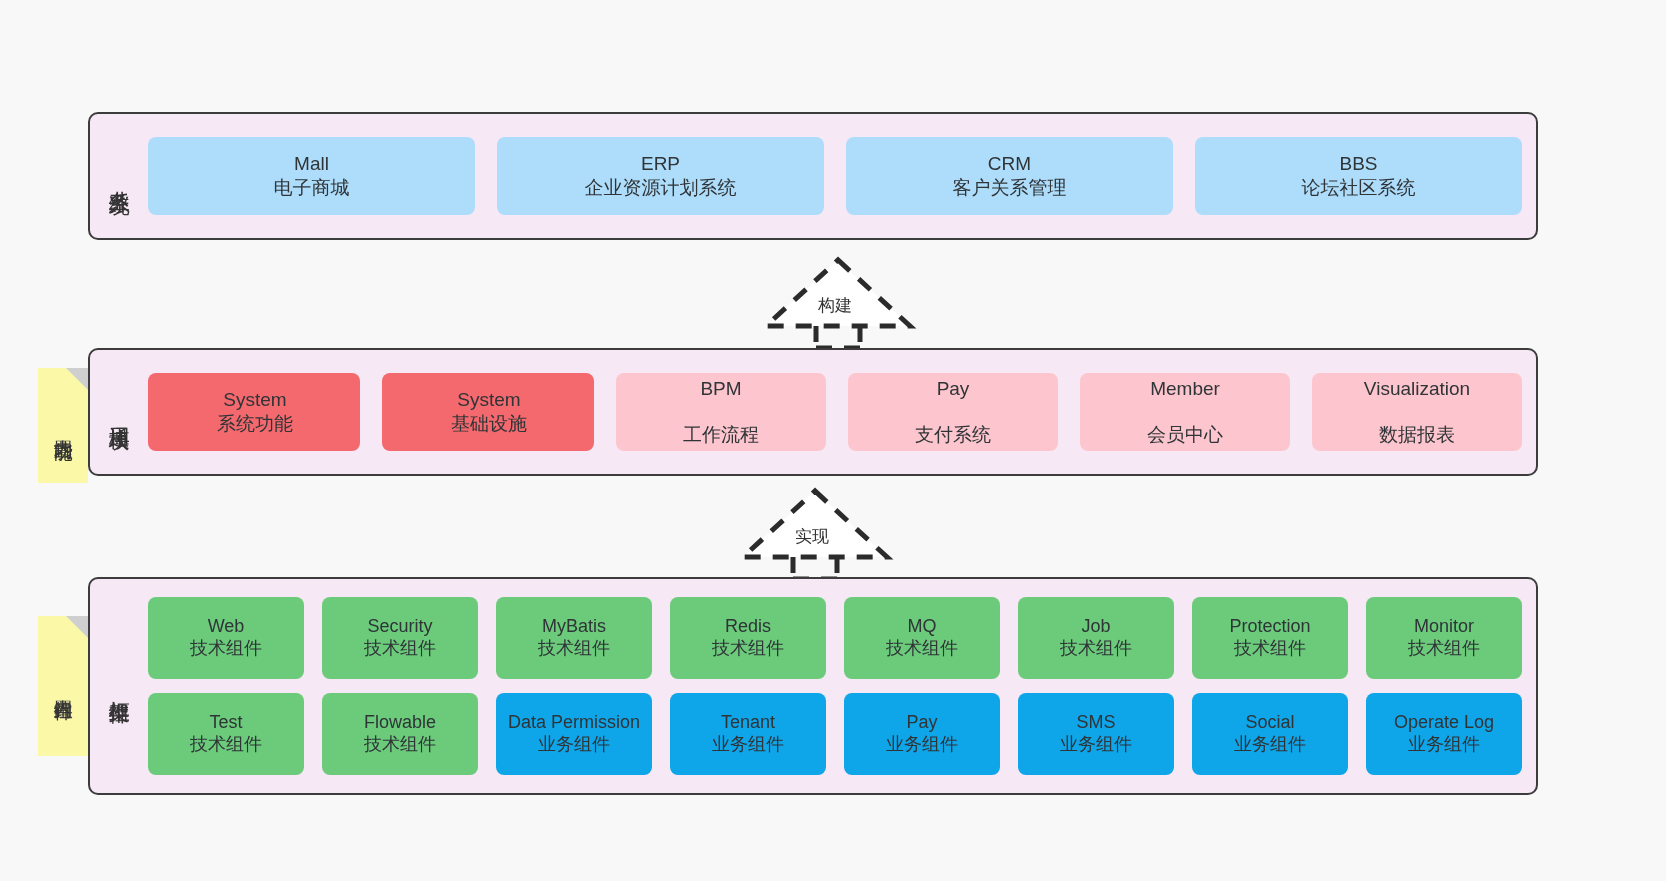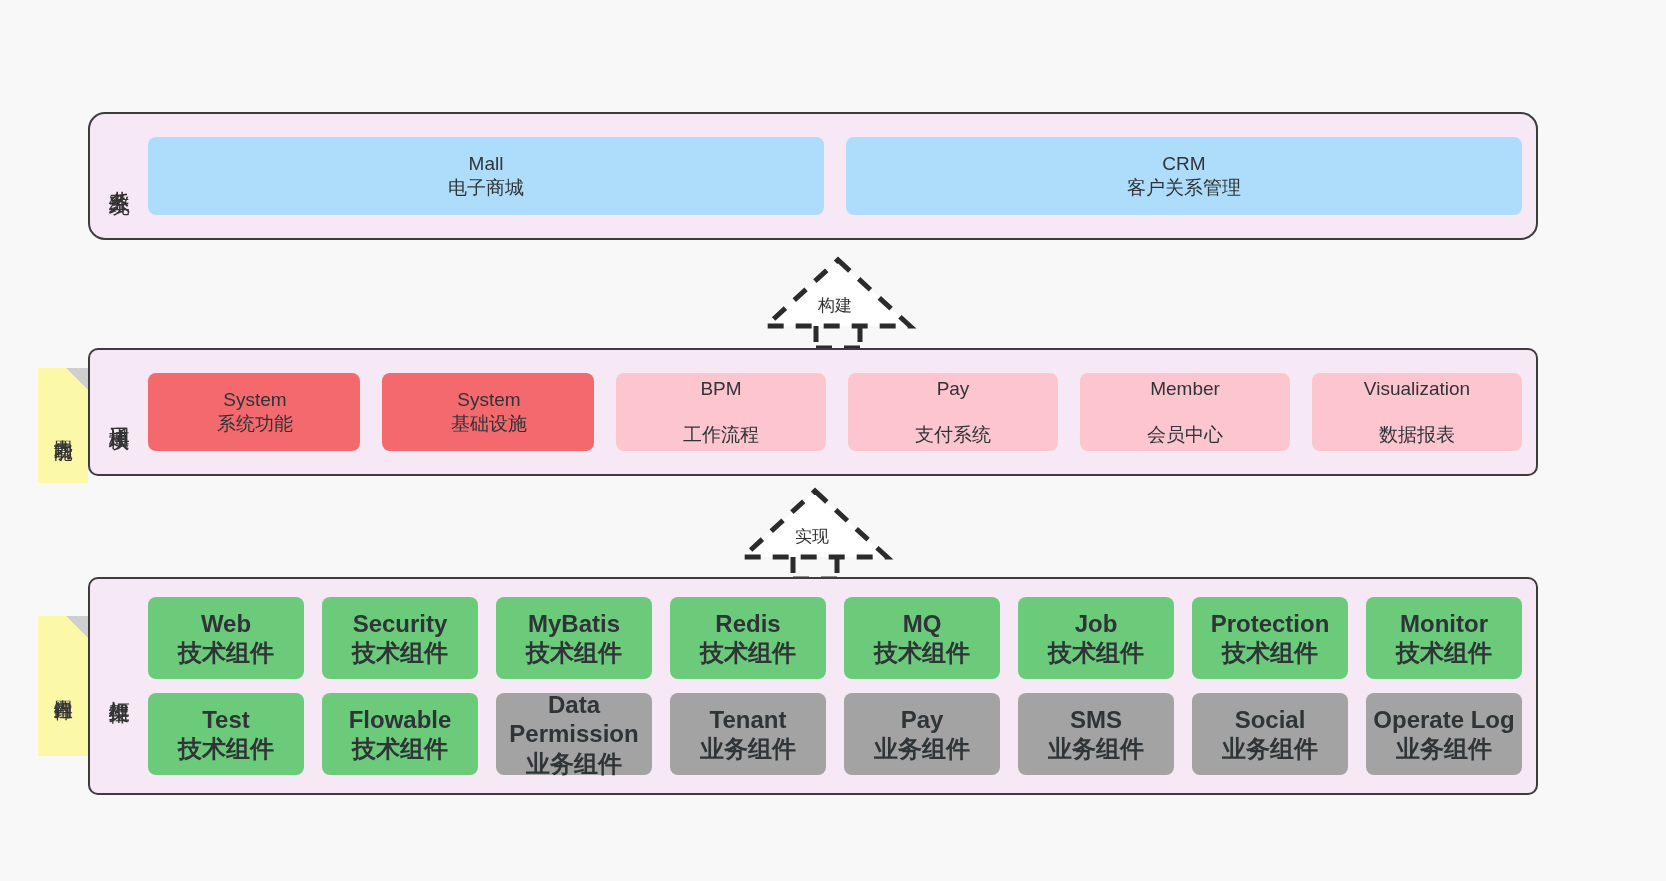--- a/index.html
+++ b/index.html
@@ -62,37 +62,37 @@
     text-align: center;
     font-size: 19px;
     line-height: 1.28;
     color: #2f3437;
     box-sizing: border-box;
     padding: 4px 6px;
   }
   .cell .ln { display: block; }
 
   
-  #layer-business { left: 88px; top: 112px; width: 1450px; height: 128px; border-radius: 17px; }
+  #layer-business { left: 88px; top: 112px; width: 1450px; height: 128px; }
   #layer-business .row { height: 78px; }
   #layer-business .cell { background: #aeddfb; }
 
   
   #layer-common { left: 88px; top: 348px; width: 1450px; height: 128px; }
   #layer-common .row { height: 78px; }
   .cell.red  { background: #f4696e; padding-left: 8px; }
   .cell.pink { background: #fdc5ce; justify-content: space-between; }
 
   
   #layer-framework { left: 88px; top: 577px; width: 1450px; height: 218px; }
   #layer-framework .layer-title { font-size: 21px; }
   #layer-framework .row { height: 82px; gap: 18px; }
   .cell.green  { background: #6bcb7b; }
-  .cell.lgreen { background: #a3a3a3; }
-  #layer-framework .cell { font-size: 24px; line-height: 1.22; font-weight: bold; }
+  .cell.lgreen { background: #0ea5e9; }
+  #layer-framework .cell { font-size: 18px; line-height: 1.22; }
 
   
   .note {
     position: absolute;
     background: #fbf8a8;
     box-sizing: border-box;
     font-size: 19px;
     line-height: 1.08;
     letter-spacing: 1px;
     color: #333;
@@ -135,22 +135,30 @@
 
   <div class="layer" id="layer-business">
     <div class="layer-title">业务系统</div>
     <div class="layer-body">
       <div class="row">
         <div class="cell">
           <span class="ln">Mall</span>
           <span class="ln">电子商城</span>
         </div>
         <div class="cell">
+          <span class="ln">ERP</span>
+          <span class="ln">企业资源计划系统</span>
+        </div>
+        <div class="cell">
           <span class="ln">CRM</span>
           <span class="ln">客户关系管理</span>
+        </div>
+        <div class="cell">
+          <span class="ln">BBS</span>
+          <span class="ln">论坛社区系统</span>
         </div>
       </div>
     </div>
   </div>
 
   <div class="arrow" id="arrow-build">
     <svg width="160" height="92" viewBox="0 0 160 92" aria-hidden="true">
 
       <path d="M 80 2 L 152 68 L 8 68 Z" fill="#ffffff" stroke="#2b2b2b" stroke-width="5" stroke-dasharray="16 12" stroke-linecap="butt"></path>
 

